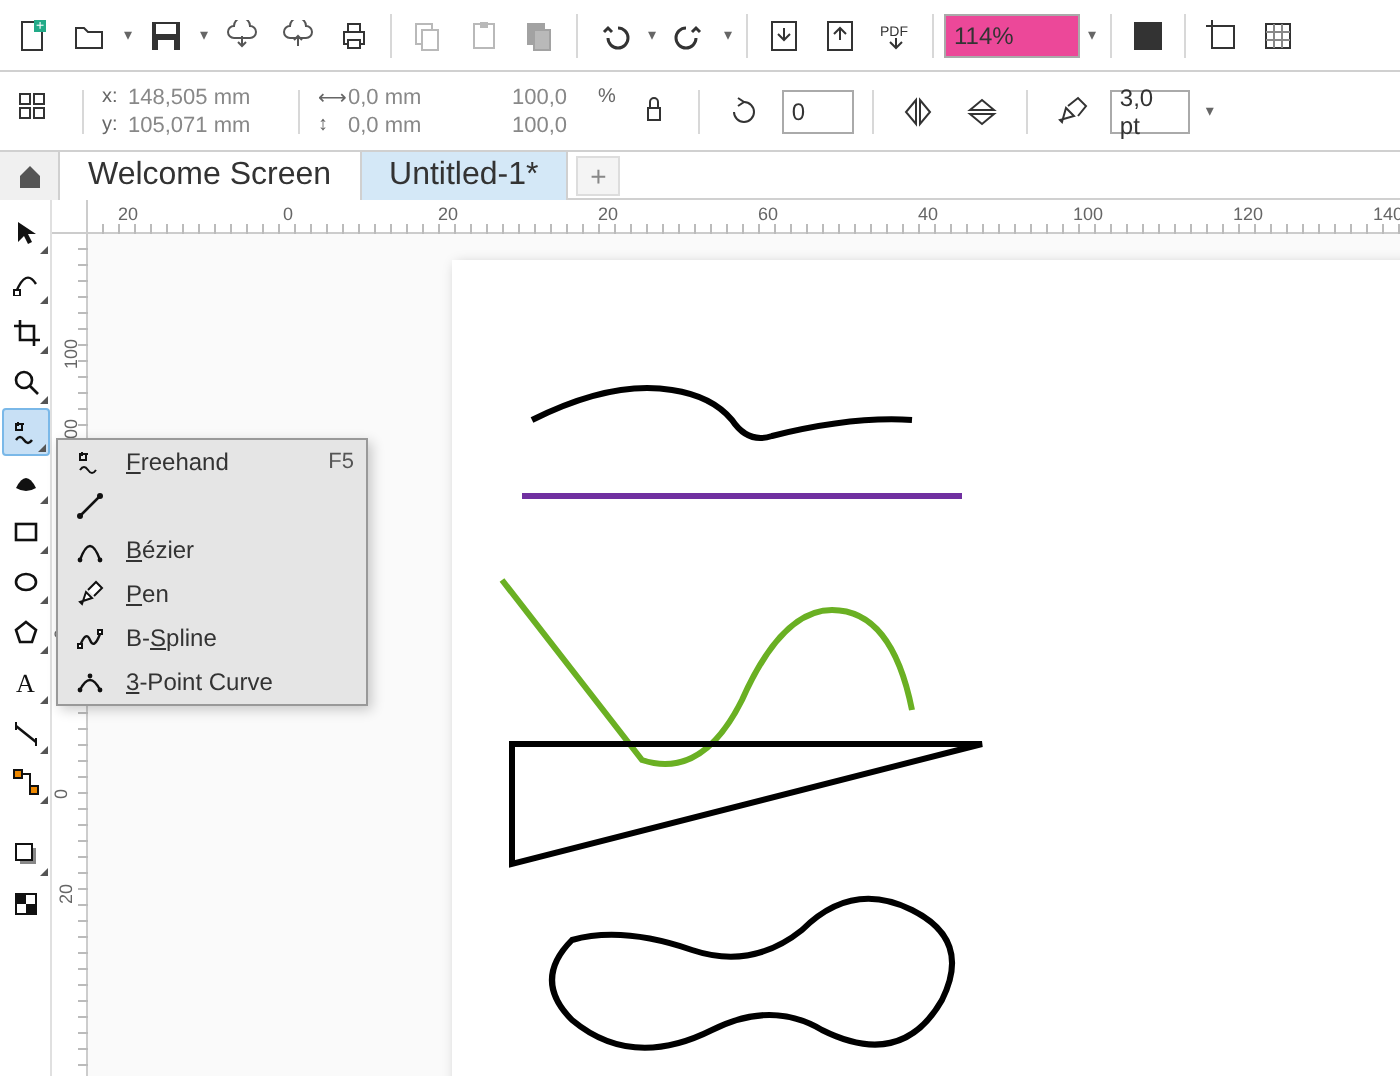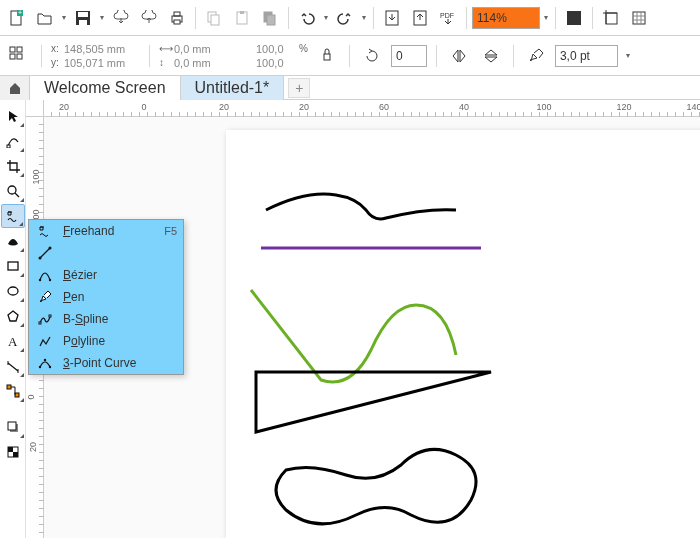--- a/index.html
+++ b/index.html
@@ -1,44 +1,44 @@
 <!DOCTYPE html>
 <html><head>
 <meta charset="utf-8">
 <style>
 * { box-sizing: border-box; margin: 0; padding: 0; user-select: none; }
 body { width: 700px; height: 538px; font-family: "Segoe UI", Arial, sans-serif; font-size: 12px; background: #fff; overflow: hidden; color: #333; position: relative; }
 .topbar { display: flex; align-items: center; height: 36px; border-bottom: 1px solid #d0d0d0; padding: 0 4px; gap: 2px; }
 .icon-btn { width: 26px; height: 26px; display: flex; align-items: center; justify-content: center; border-radius: 2px; cursor: pointer; }
 .sep { width: 1px; height: 22px; background: #d8d8d8; margin: 0 3px; }
 .dropdown-arrow { width: 8px; height: 26px; display: flex; align-items: center; justify-content: center; cursor: pointer; font-size: 8px; color: #666; }
-.zoom-box { width: 68px; height: 22px; border: 1px solid #aaa; display: flex; align-items: center; padding: 0 4px; font-size: 12px; background: #f97316; }
+.zoom-box { width: 68px; height: 22px; border: 1px solid #aaa; display: flex; align-items: center; padding: 0 4px; font-size: 12px; background: #ec4899; }
 .propbar { display: flex; align-items: center; height: 40px; border-bottom: 1px solid #d0d0d0; padding: 0 6px; gap: 6px; }
 .xy-group { display: flex; flex-direction: column; gap: 2px; font-size: 10px; color: #666; }
 .xy-row { display: flex; align-items: center; gap: 3px; }
 .xy-val { width: 76px; text-align: left; color: #888; font-size: 11px; }
-.pt-box { width: 63px; height: 22px; border: 1px solid #aaa; display: flex; align-items: center; padding: 0 4px; font-size: 12px; background: #fff; }
+.pt-box { width: 40px; height: 22px; border: 1px solid #aaa; display: flex; align-items: center; padding: 0 4px; font-size: 12px; background: #fff; }
 .tabs { display: flex; align-items: center; height: 24px; background: #fff; border-bottom: 1px solid #d0d0d0; }
 .home-tab { width: 30px; height: 24px; display: flex; align-items: center; justify-content: center; background: #f0f0f0; border-right: 1px solid #d0d0d0; cursor: pointer; }
 .tab { height: 24px; padding: 0 14px; display: flex; align-items: center; font-size: 16px; border-right: 1px solid #d0d0d0; cursor: pointer; background: #fff; }
 .tab.active { background: #d4e8f7; }
 .tab-add { width: 22px; height: 20px; margin-left: 4px; display: flex; align-items: center; justify-content: center; background: #f4f4f4; border: 1px solid #ddd; cursor: pointer; color: #888; font-size: 14px; }
 .workspace { display: flex; height: calc(100% - 100px); }
 .toolbox { width: 26px; background: #fff; border-right: 1px solid #e0e0e0; display: flex; flex-direction: column; padding-top: 4px; gap: 1px; }
 .tool { width: 24px; height: 24px; display: flex; align-items: center; justify-content: center; cursor: pointer; border-radius: 2px; margin: 0 auto; position: relative; }
 .tool.active { background: #c8e0f5; border: 1px solid #7ab8e8; }
 .tool-fly { position: absolute; right: 1px; bottom: 1px; width: 0; height: 0; border-style: solid; border-width: 0 0 4px 4px; border-color: transparent transparent #555 transparent; }
 .canvas-wrap { flex: 1; position: relative; background: #fafafa; overflow: hidden; }
 .ruler-h { position: absolute; top: 0; left: 18px; right: 0; height: 17px; background: #fff; border-bottom: 1px solid #ccc; }
 .ruler-v { position: absolute; top: 17px; left: 0; bottom: 0; width: 18px; background: #fff; border-right: 1px solid #ccc; }
 .ruler-corner { position: absolute; top: 0; left: 0; width: 18px; height: 17px; background: #fff; border-right: 1px solid #ccc; border-bottom: 1px solid #ccc; }
 .ruler-h .tick { position: absolute; top: 2px; font-size: 9px; color: #666; transform: translateX(-50%); }
 .ruler-v .tick { position: absolute; left: 2px; font-size: 9px; color: #666; transform: translateY(-50%) rotate(-90deg); transform-origin: center; }
 .page { position: absolute; top: 30px; left: 200px; width: 480px; height: 700px; background: #fff; box-shadow: 2px 2px 6px rgba(0,0,0,0.25); }
-.flyout { position: absolute; top: 219px; left: 28px; width: 156px; background: #7dd3fc; border: 1px solid #999; box-shadow: 2px 2px 6px rgba(0,0,0,0.2); z-index: 100; }
+.flyout { position: absolute; top: 219px; left: 28px; width: 156px; background: #e5e5e5; border: 1px solid #999; box-shadow: 2px 2px 6px rgba(0,0,0,0.2); z-index: 100; }
 .flyout-row { display: flex; align-items: center; height: 22px; padding: 0 6px; cursor: pointer; gap: 8px; font-size: 12px; }
 .flyout-icon { width: 20px; display: flex; align-items: center; justify-content: center; }
 .flyout-label { flex: 1; }
 .flyout-label u { text-decoration: underline; }
 .flyout-key { color: #555; font-size: 11px; }
 svg { display: block; }
 .ruler-h::before { content: ''; position: absolute; inset: 0; background: repeating-linear-gradient(to right, transparent 0, transparent 7px, #bbb 7px, #bbb 8px); top: 12px; height: 5px; }
 .ruler-v::before { content: ''; position: absolute; inset: 0; background: repeating-linear-gradient(to bottom, transparent 0, transparent 7px, #bbb 7px, #bbb 8px); left: 13px; width: 5px; }
 </style>
 </head>
@@ -432,28 +432,20 @@
           <path d="M2 11 q3 -8 5 -3 t5 -3" fill="none" stroke="#111" stroke-width="1.2"></path>
           <rect x="1" y="10" width="2" height="2" stroke="#111" fill="#fff"></rect>
           <rect x="11" y="3" width="2" height="2" stroke="#111" fill="#fff"></rect>
         </svg>
       </span>
     <span class="flyout-label"><span>B-</span><u>S</u><span>pline</span></span>
   </div>
   <div class="flyout-row">
     <span class="flyout-icon">
         <svg width="14" height="14">
-          <path d="M2 12 l3 -6 l3 4 l4 -7" fill="none" stroke="#111" stroke-width="1.2"></path>
-        </svg>
-      </span>
-    <span class="flyout-label"><span>P</span><u>o</u><span>lyline</span></span>
-  </div>
-  <div class="flyout-row">
-    <span class="flyout-icon">
-        <svg width="14" height="14">
           <path d="M2 11 q5 -10 10 0" fill="none" stroke="#111" stroke-width="1.2"></path>
           <circle cx="2" cy="11" r="1.2" fill="#111"></circle>
           <circle cx="7" cy="4" r="1.2" fill="#111"></circle>
           <circle cx="12" cy="11" r="1.2" fill="#111"></circle>
         </svg>
       </span>
     <span class="flyout-label"><span></span><u>3</u><span>-Point Curve</span></span>
   </div>
 </div>
 

